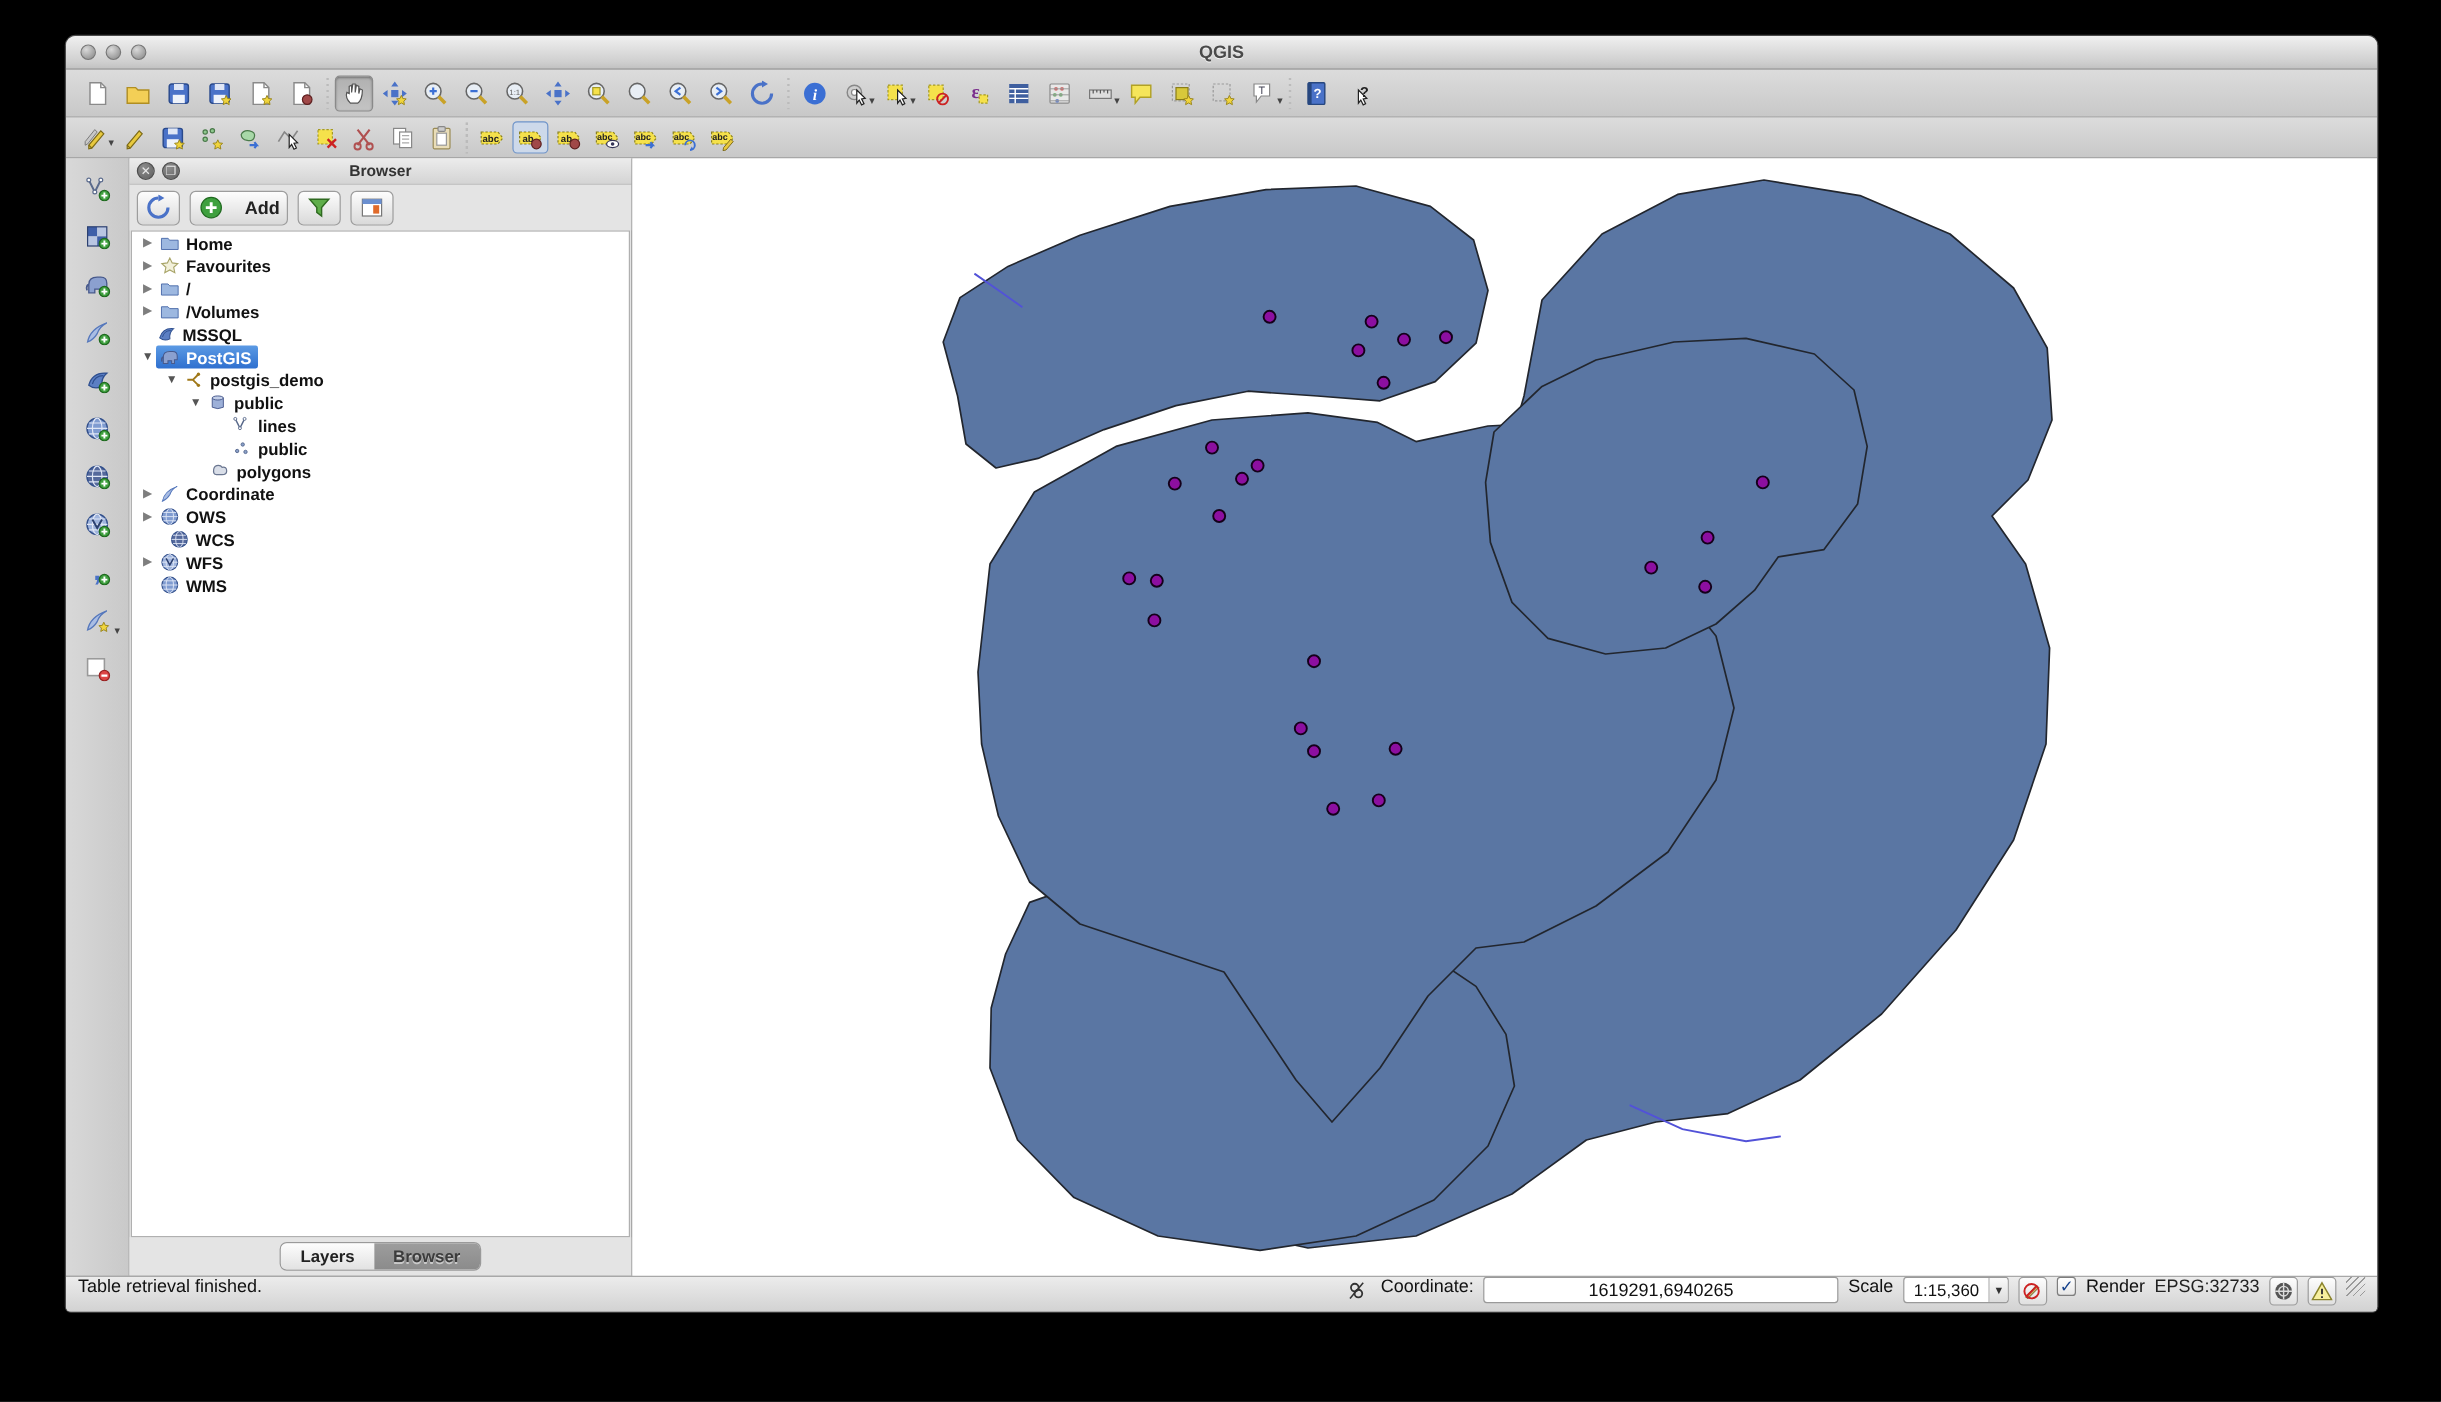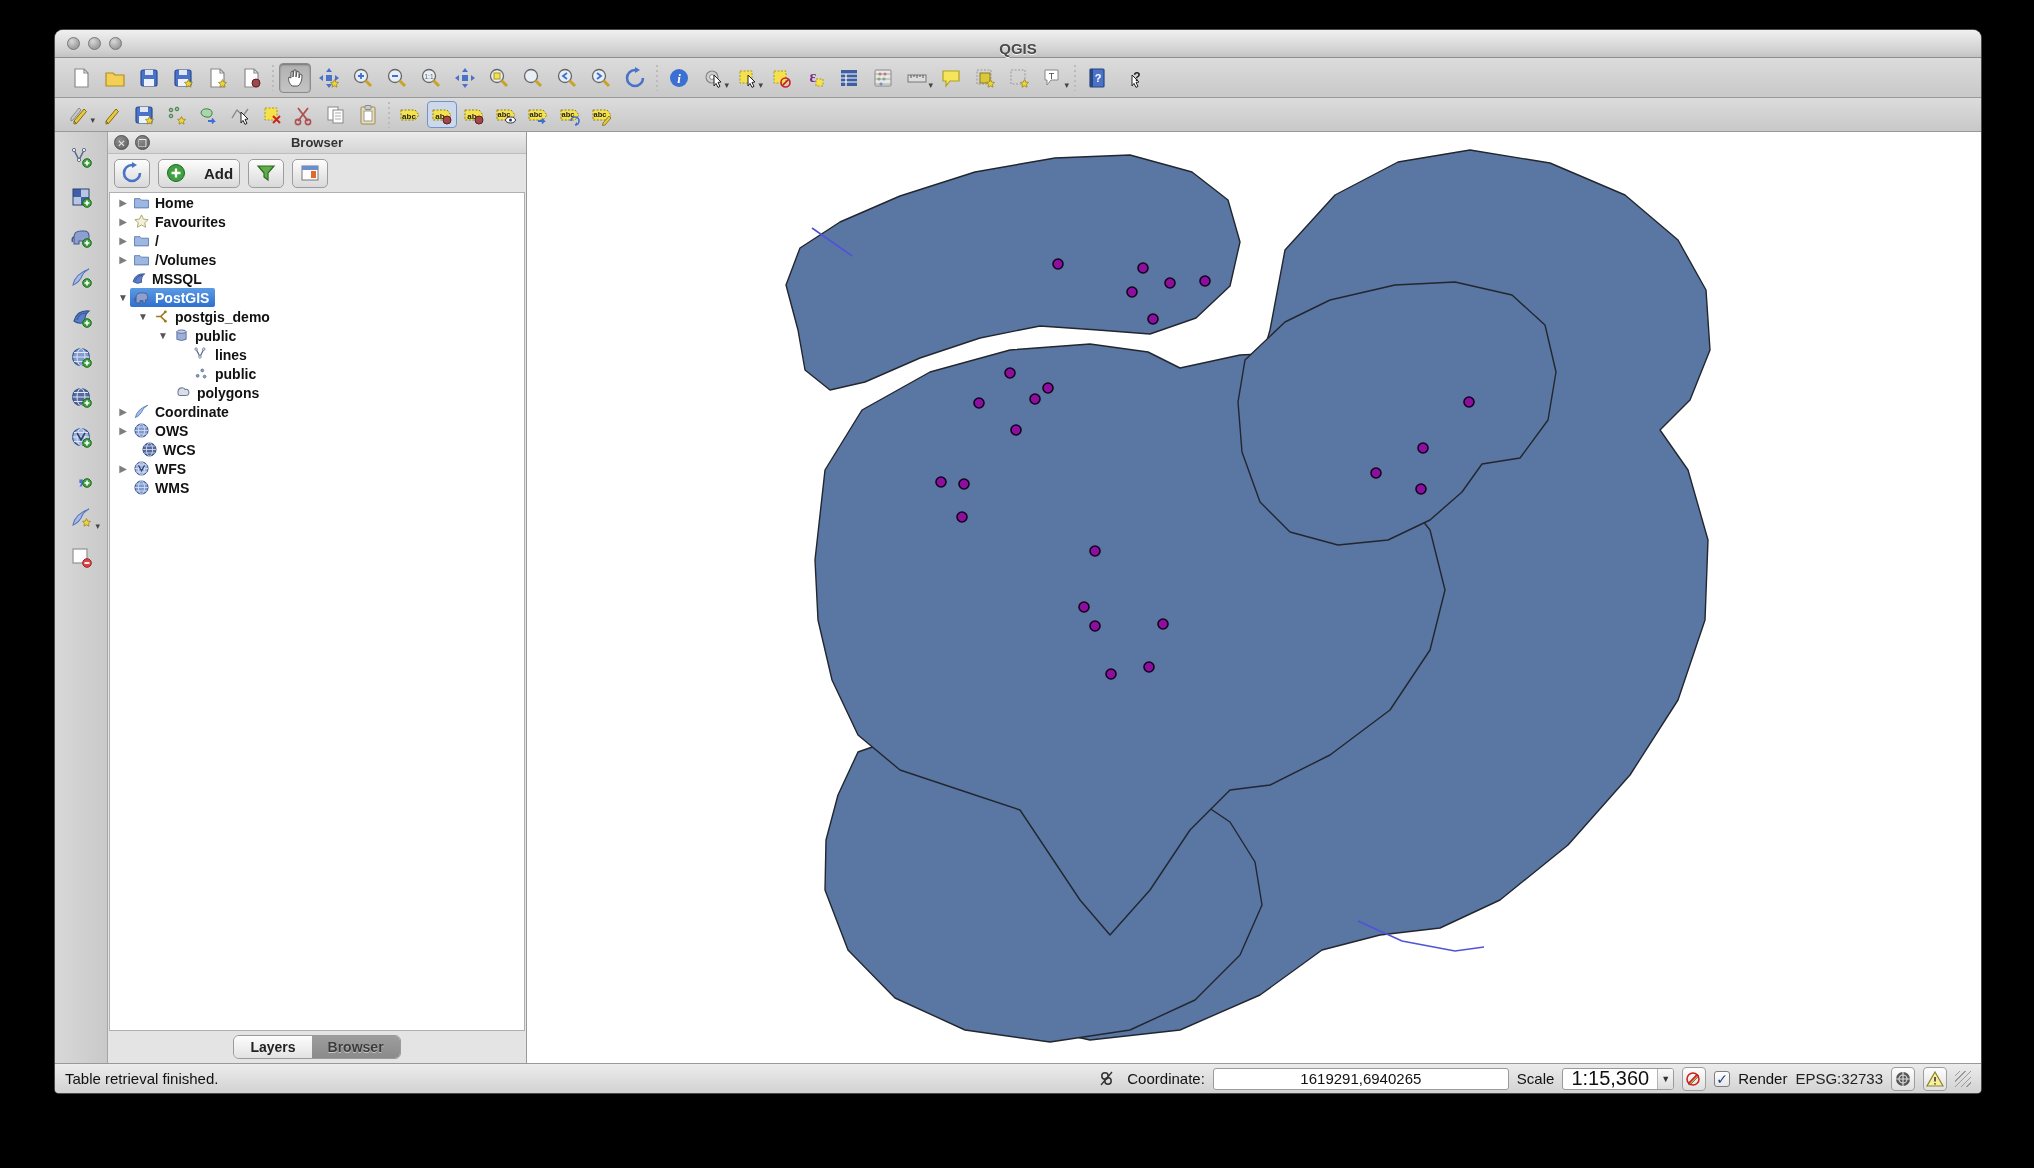--- a/index.html
+++ b/index.html
@@ -4,21 +4,21 @@
 <style>
   * { margin:0; padding:0; box-sizing:border-box; }
   html,body { background:#000; }
   body { font-family:"Liberation Sans","DejaVu Sans",sans-serif; }
   .screen { position:relative; width:2034px; height:1168px; background:#000; overflow:hidden; }
   .window { position:absolute; left:55px; top:30px; width:1926px; height:1063px;
             background:#e2e2e2; border-radius:8px 8px 4px 4px;
             box-shadow:0 0 0 1px #4a4a4a; display:flex; flex-direction:column; overflow:hidden; }
   
   .titlebar { height:28px; flex:0 0 28px; background:linear-gradient(#f0f0f0,#cfcfcf 80%,#c2c2c2);
-              border-bottom:1px solid #8e8e8e; position:relative; display:flex; align-items:flex-end; justify-content:center; }
+              border-bottom:1px solid #8e8e8e; position:relative; display:flex; align-items:center; justify-content:center; }
   .title-text { font-size:15px; font-weight:bold; color:#4a4a4a; text-shadow:0 1px 0 #f5f5f5; }
   .traffic { position:absolute; left:12px; top:7px; display:flex; gap:8px; }
   .tl { width:13px; height:13px; border-radius:50%; background:radial-gradient(circle at 35% 30%,#d9d9d9,#9e9e9e 70%); border:1px solid #777; }
   
   .toolbar { display:flex; align-items:center; gap:2px; padding:0 10px;
              background:linear-gradient(#dcdcdc,#c8c8c8); border-bottom:1px solid #9a9a9a; }
   .toolbar.row1 { height:40px; flex:0 0 40px; }
   .toolbar.row2 { height:34px; flex:0 0 34px; }
   .tb-btn { position:relative; display:flex; align-items:center; justify-content:center;
             width:32px; height:30px; border-radius:4px; border:1px solid transparent; }
@@ -55,29 +55,29 @@
   .sel-box { display:flex; align-items:center; padding:1px 2px;font-weight:bold; }
   
   .panel-tabs { flex:0 0 32px; display:flex; align-items:center; justify-content:center; background:#e4e4e4; }
   .tab-group { display:flex; border:1px solid #9a9a9a; border-radius:6px; overflow:hidden; }
   .tab { padding:3px 16px; font-size:14px; font-weight:bold; color:#222; background:linear-gradient(#fdfdfd,#e2e2e2); }
   .tab.active { background:linear-gradient(#9d9d9d,#8b8b8b); color:#3c3c3c; text-shadow:0 1px 0 #c9c9c9; }
   
   .map { flex:1; background:#fff; position:relative; overflow:hidden; }
   .map svg { position:absolute; left:0; top:0; }
   
-  .statusbar { flex:0 0 30px; display:flex; align-items:center; gap:8px; padding:0 10px;
+  .statusbar { flex:0 0 30px; display:flex; align-items:flex-start; gap:8px; padding:0 10px;
                background:linear-gradient(#ececec,#d2d2d2); border-top:1px solid #999; font-size:15px; color:#111; }
   .sb-msg { flex:0 0 auto; }
   .sb-spacer { flex:1; }
   .sb-label { font-weight:normal; }
   .coord-input { width:296px; height:22px; border:1px solid #9a9a9a; border-radius:3px; background:#fff;
                  text-align:center; font-size:15px; font-family:"Liberation Sans",sans-serif; color:#111; }
   .scale-combo { display:flex; align-items:center; height:22px; border:1px solid #9a9a9a; border-radius:3px; background:#fff; overflow:hidden; }
-  .scale-value { padding:8px 8px; font-size:20px; }
+  .scale-value { padding:8px 8px; font-size:14px; }
   .scale-arrow { width:16px; height:100%; background:linear-gradient(#fafafa,#dcdcdc); border-left:1px solid #b5b5b5;
                  font-size:9px; display:flex; align-items:center; justify-content:center; color:#333; }
   .sb-icon { width:24px; height:24px; display:flex; align-items:center; justify-content:center;
              background:linear-gradient(#fdfdfd,#e0e0e0); border:1px solid #9d9d9d; border-radius:4px; }
   .sb-icon.flat { background:none; border:none; }
   .checkbox { width:16px; height:16px; border:1px solid #7e7e7e; border-radius:3px; background:linear-gradient(#fff,#e6e6e6);
               display:flex; align-items:center; justify-content:center; font-size:14px; font-weight:bold; color:#15418c; }
   .epsg { color:#222; }
   .grip { width:16px; height:16px; background:repeating-linear-gradient(135deg,transparent 0 3px,#9a9a9a 3px 4px); }
 </style>

